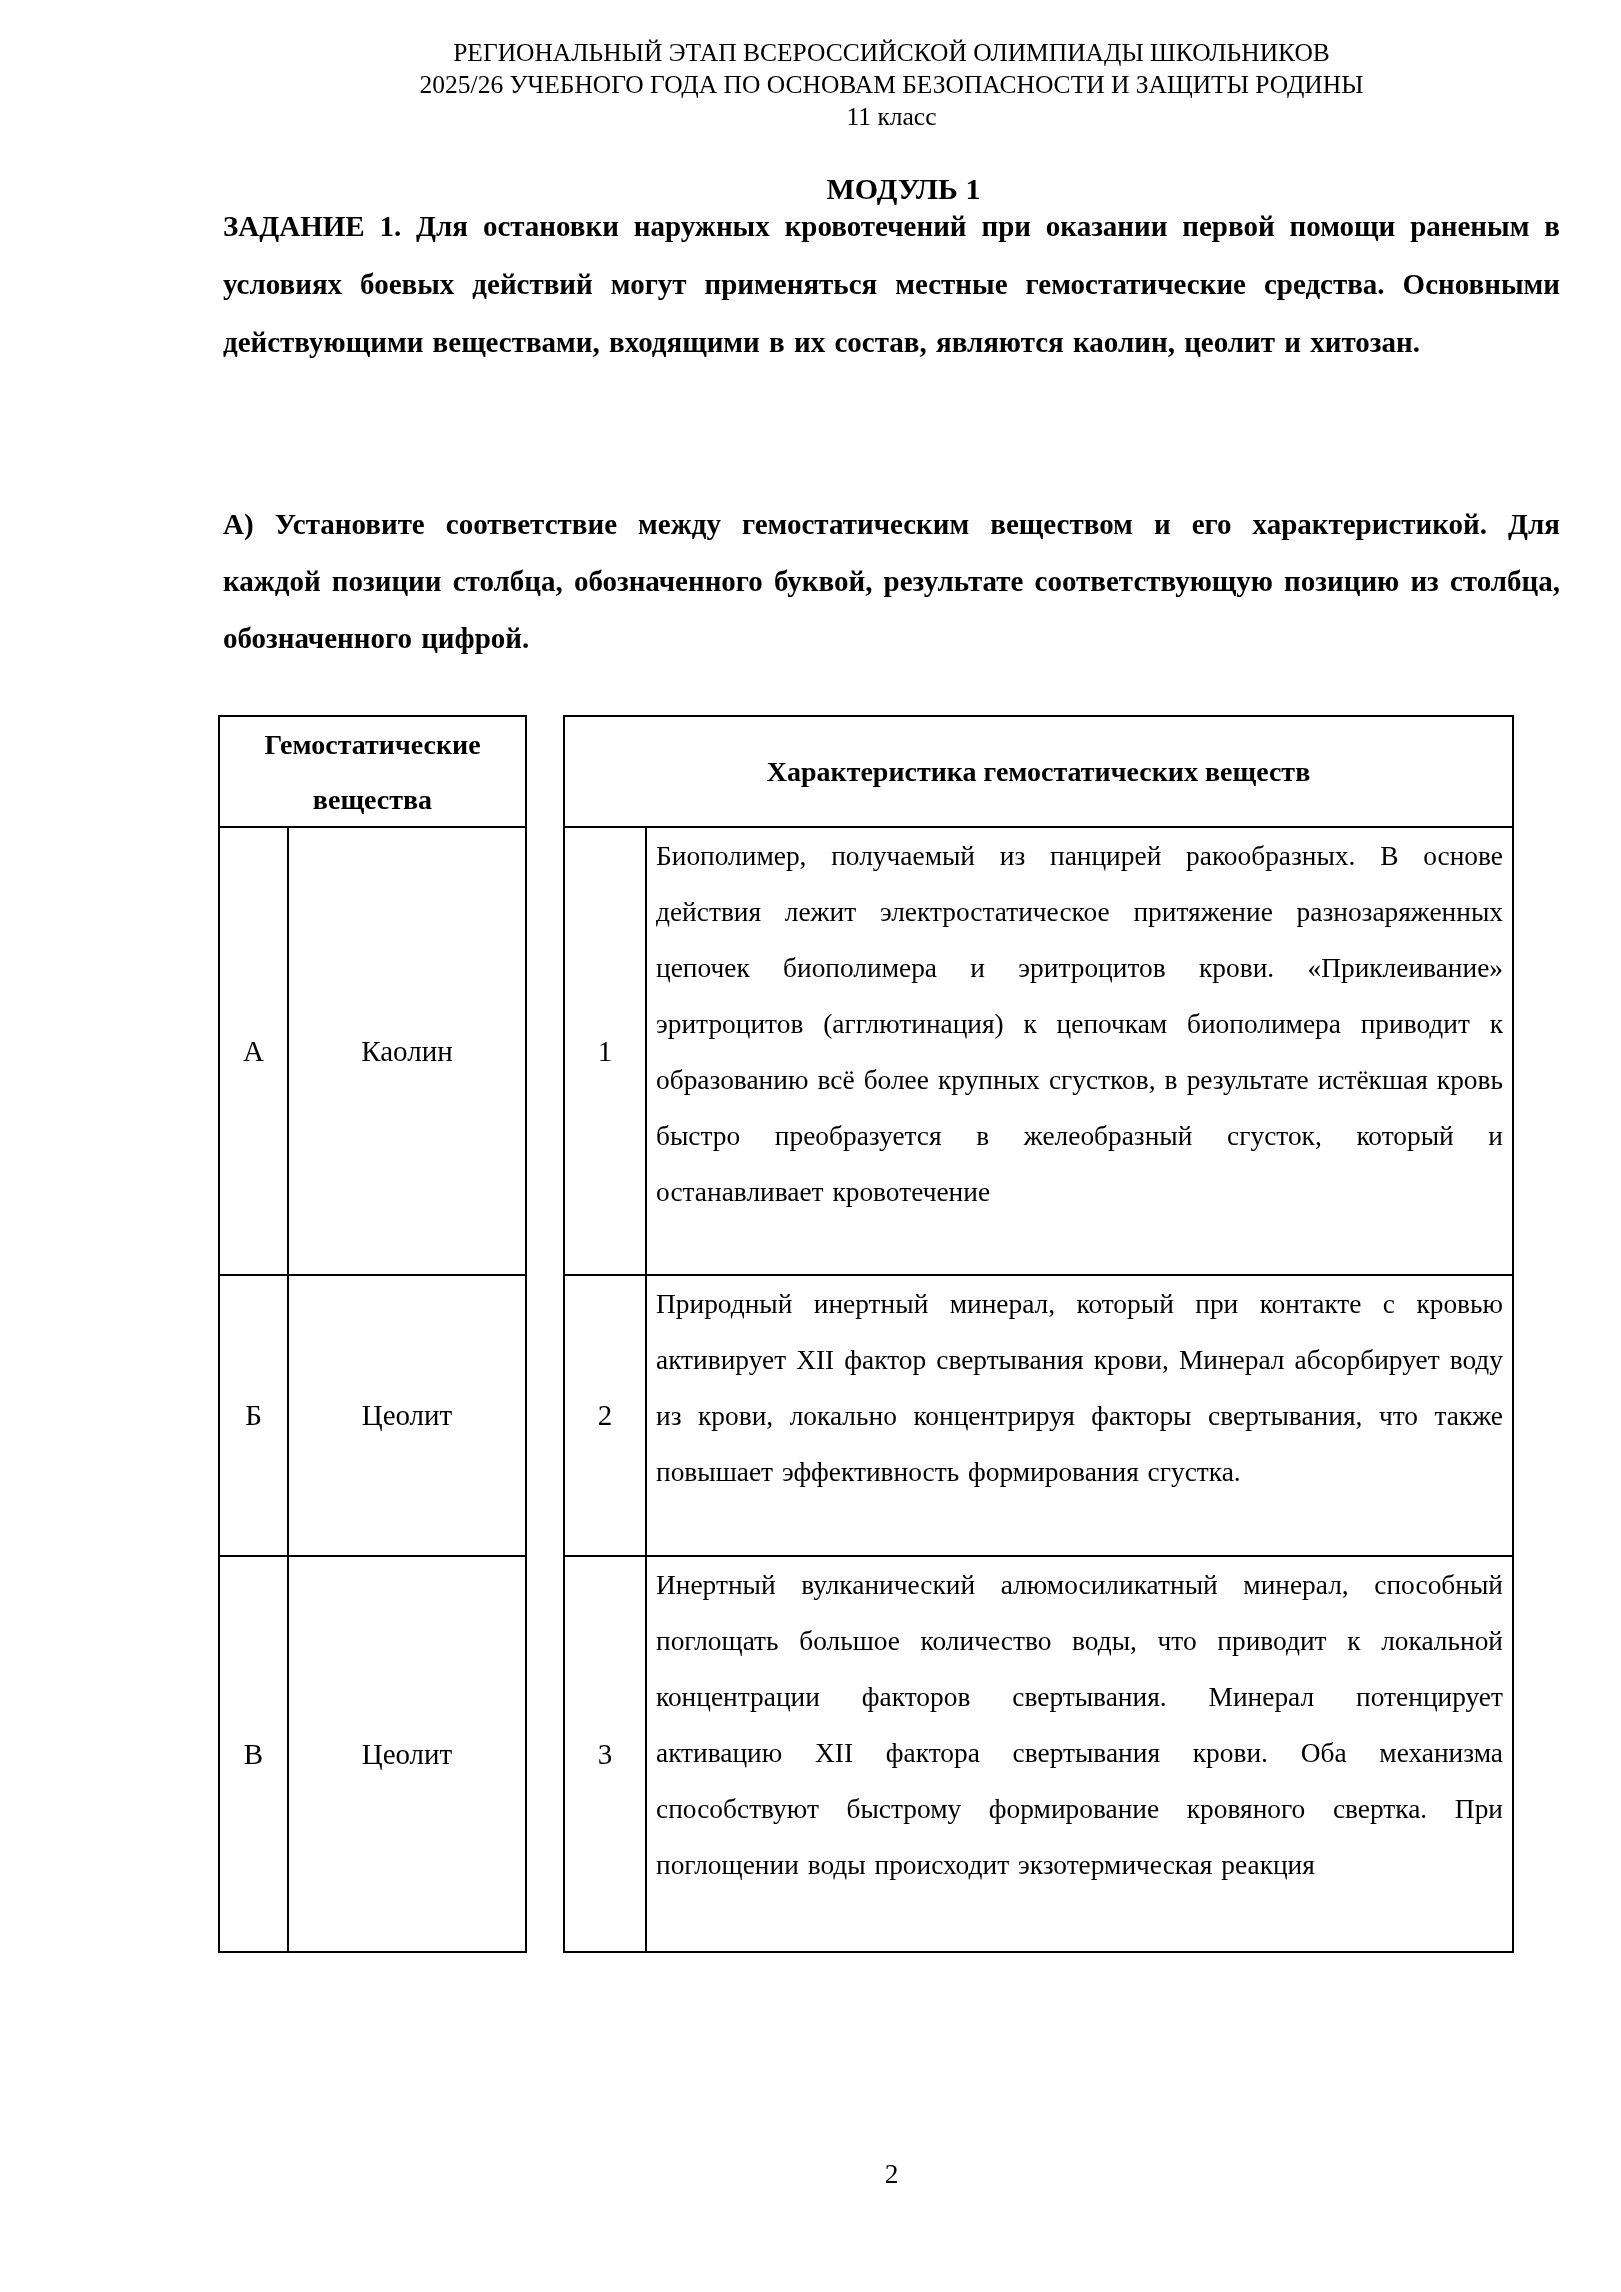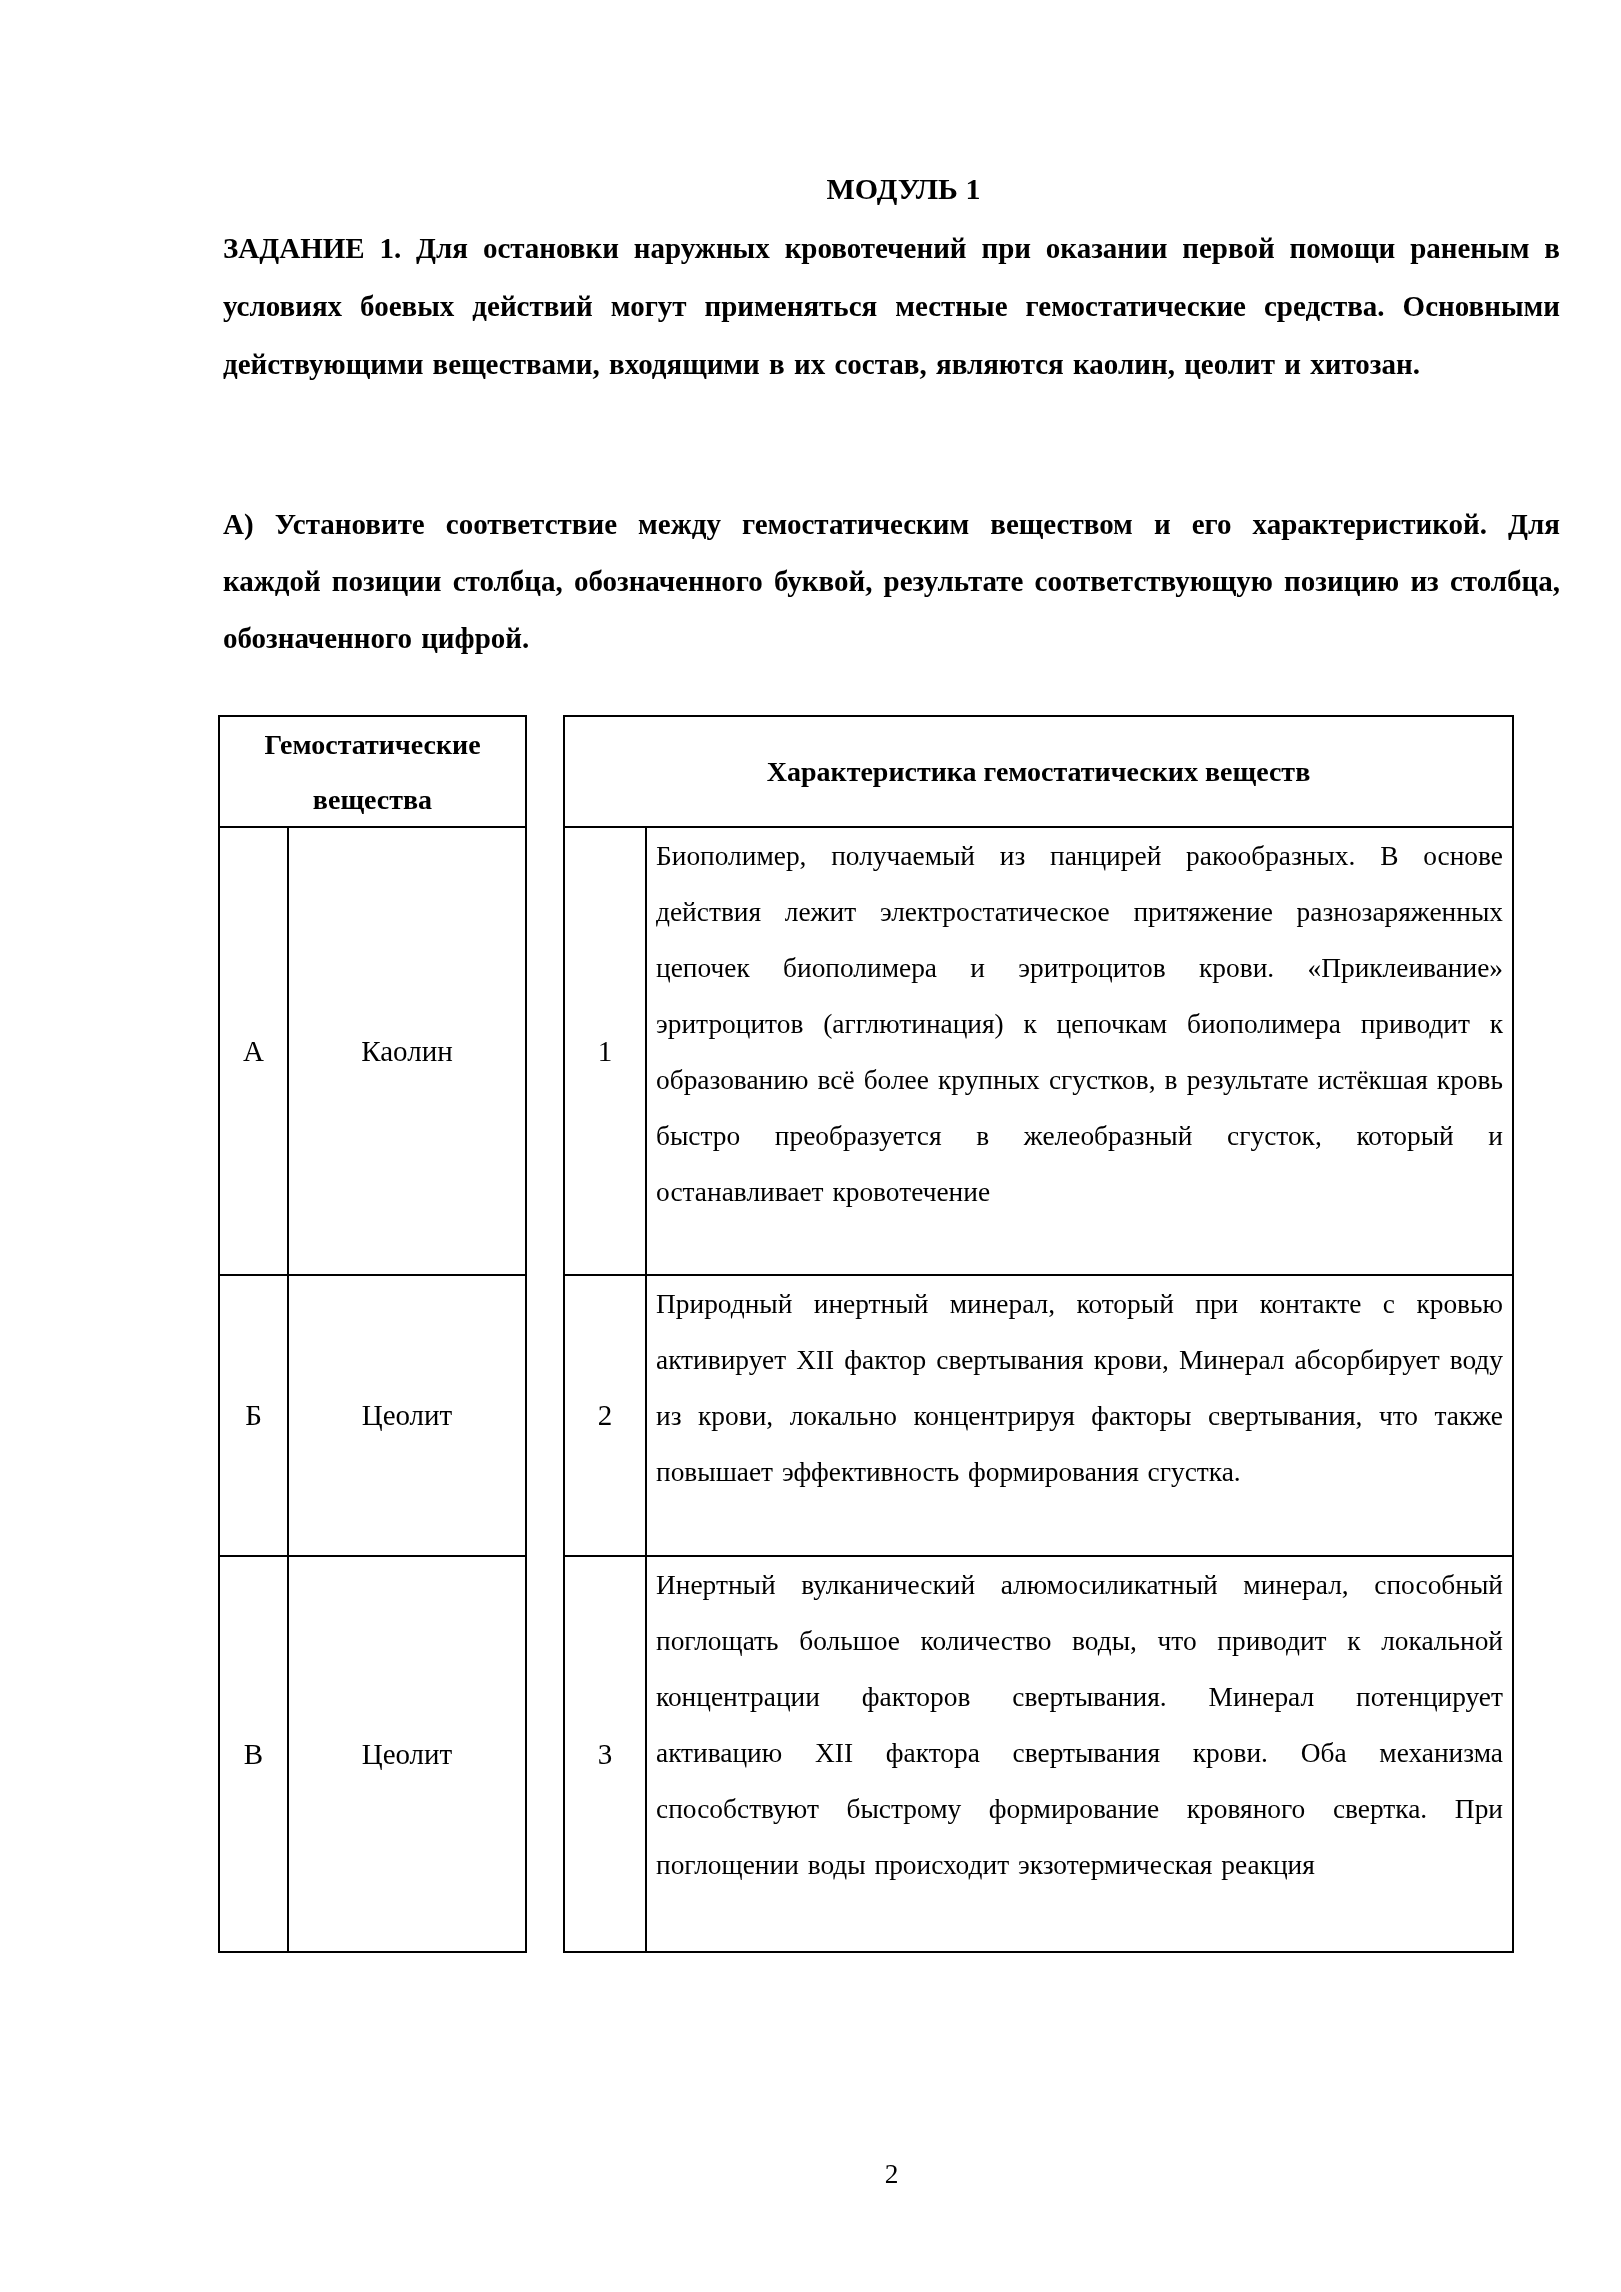--- a/index.html
+++ b/index.html
@@ -36,21 +36,21 @@
     position: absolute;
     left: 223px;
     width: 1337px;
     margin: 0;
     font-size: 29px;
     font-weight: bold;
     text-align: justify;
     line-height: 58px;
     word-spacing: 2px;
   }
-  .para-intro { top: 219px; }
+  .para-intro { top: 197px; }
   .para-a { top: 496px; line-height: 57px; }
 
   .tables {
     position: absolute;
     top: 715px;
     left: 218px;
     display: flex;
   }
   .tbl {
     border: 2.9px solid #000;
@@ -116,20 +116,25 @@
     width: 1337px;
     text-align: center;
     font-size: 27.4px;
   }
 </style>
 </head>
 <body>
 
 <div class="page">
 
+  <div class="top-header">
+    <div>РЕГИОНАЛЬНЫЙ ЭТАП ВСЕРОССИЙСКОЙ ОЛИМПИАДЫ ШКОЛЬНИКОВ</div>
+    <div>2025/26 УЧЕБНОГО ГОДА ПО ОСНОВАМ БЕЗОПАСНОСТИ И ЗАЩИТЫ РОДИНЫ</div>
+    <div>11 класс</div>
+  </div>
 
   <h1 class="module-title">МОДУЛЬ 1</h1>
 
   <p class="para para-intro">ЗАДАНИЕ 1. Для остановки наружных кровотечений при оказании первой помощи раненым в условиях боевых действий могут применяться местные гемостатические средства. Основными действующими веществами, входящими в их состав, являются каолин, цеолит и хитозан.</p>
 
   <p class="para para-a">А) Установите соответствие между гемостатическим веществом и его характеристикой. Для каждой позиции столбца, обозначенного буквой, результате соответствующую позицию из столбца, обозначенного цифрой.</p>
 
   <div class="tables">
 
     <div class="tbl tbl-left">

